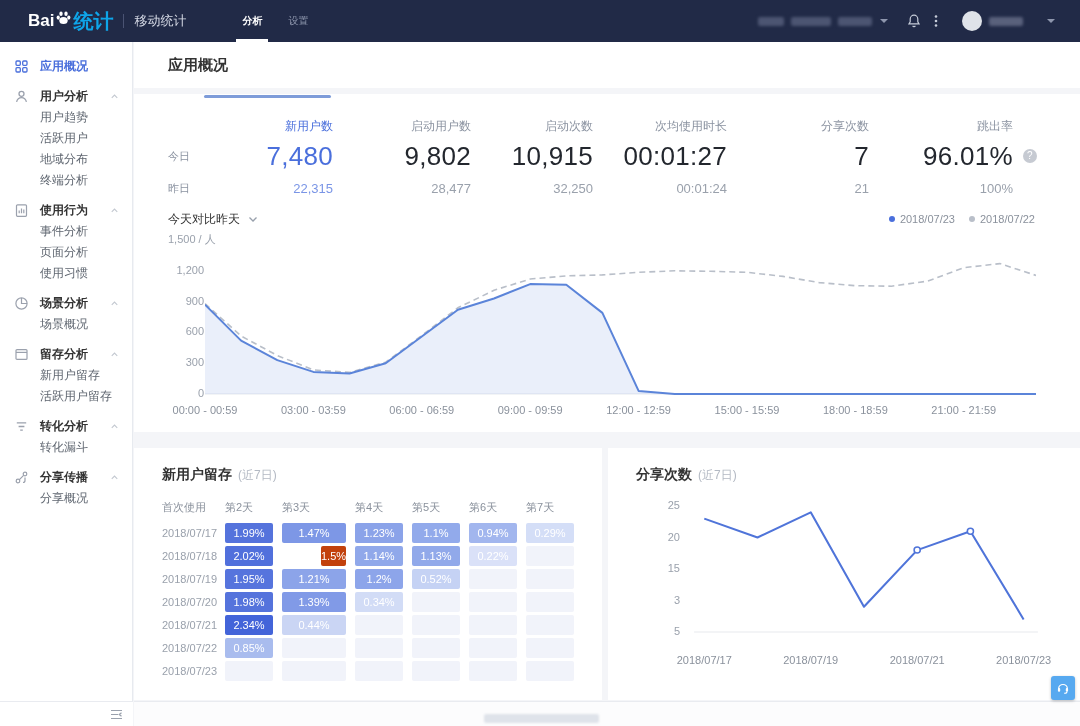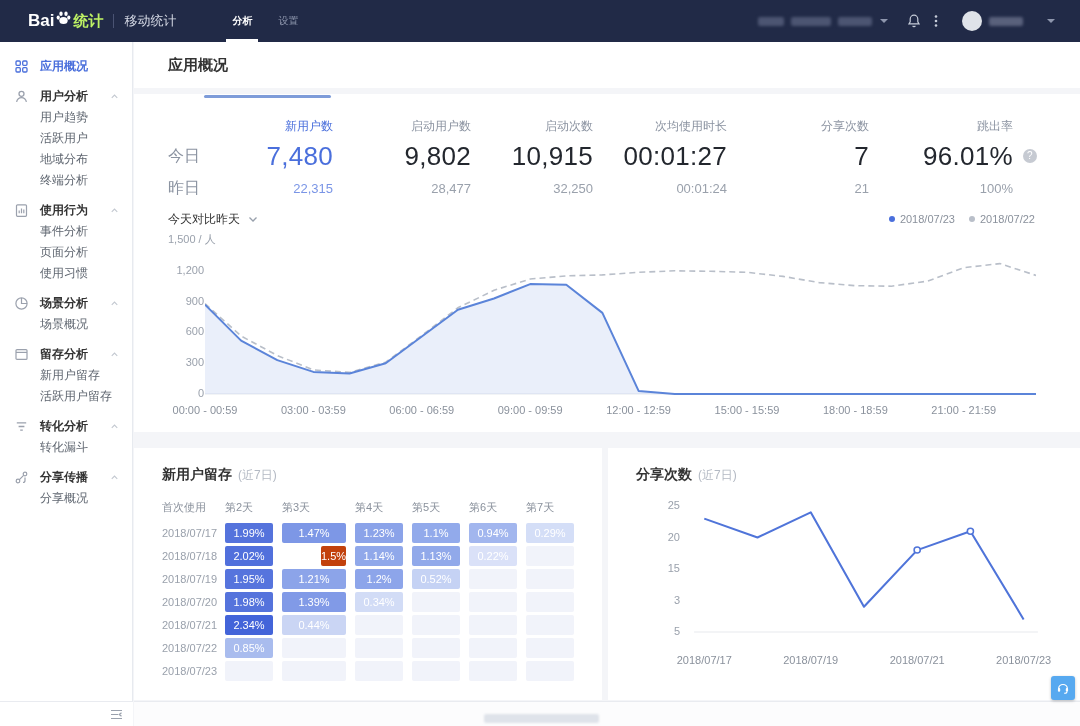--- a/index.html
+++ b/index.html
@@ -3,21 +3,21 @@
 <meta charset="utf-8">
 <style>
   html,body{margin:0;padding:0;background:#fff;}
   .app{position:relative;width:1080px;height:726px;overflow:hidden;background:#f4f5f8;
        font-family:"Liberation Sans","DejaVu Sans",sans-serif;-webkit-font-smoothing:antialiased;}
   
   .navbar{position:absolute;top:0;left:0;right:0;height:42px;background:#212a47;display:flex;align-items:center;z-index:6;}
   .brand{display:flex;align-items:center;padding-left:28px;}
   .brand-bai{color:#fff;font-size:17px;font-weight:700;}
   .paw-icon{display:flex;margin:0 1px 6px 1px;}
-  .brand-tj{color:#bef264;font-size:15px;font-weight:700;}
+  .brand-tj{color:#0ea5e9;font-size:20px;font-weight:700;}
   .brand-divider{width:1px;height:14px;background:#4a5373;margin:0 10px;}
   .brand-product{color:#d6dae6;font-size:13px;}
   #nav-tabs{display:flex;gap:26px;margin-left:56px;height:100%;}
   .tab{position:relative;display:flex;align-items:center;font-size:10px;color:#8e96ad;cursor:pointer;}
   .tab.active{color:#fff;font-weight:700;}
   .tab-underline{position:absolute;bottom:0;left:-6px;right:-6px;height:3px;background:#fff;}
   .nav-right{margin-left:auto;display:flex;align-items:center;gap:7px;padding-right:24px;}
   .redact{height:9px;border-radius:2px;background:#4c5572;filter:blur(1.5px);}
   .nav-ico{display:flex;align-items:center;}
   .avatar{width:20px;height:20px;border-radius:50%;background:#dfe3e9;filter:blur(.5px);}
@@ -36,21 +36,21 @@
   
   .main{position:absolute;top:42px;left:134px;right:0;bottom:0;}
   .page-head{height:46px;background:#fff;display:flex;align-items:center;padding-left:34px;}
   .page-head h1{margin:0;font-size:15px;font-weight:700;color:#333;}
   .card{background:#fff;}
   .card-main{position:absolute;top:52px;left:0;right:0;height:338px;}
   .scroll-indicator{position:absolute;top:1px;left:70px;width:127px;height:3px;background:#7e9cd9;border-radius:2px;}
   #metrics{display:grid;grid-template-columns:40px 125px 138px 122px 134px 142px 144px;grid-template-rows:20px 40px 24px;padding:22px 0 0 34px;align-items:center;}
   .m-lbl{font-size:12px;color:#8b93a1;text-align:right;cursor:pointer;white-space:nowrap;}
   .m-lbl.accent{color:#4a6fdc;}
-  .m-rowlbl{font-size:16px;color:#8b93a1;}
+  .m-rowlbl{font-size:11px;color:#8b93a1;}
   .m-val{font-size:26px;color:#23272e;text-align:right;position:relative;letter-spacing:.3px;}
   .m-val.accent{color:#4a6fdc;}
   .m-help{position:absolute;right:-24px;top:50%;margin-top:-7px;width:14px;height:14px;border-radius:50%;background:#c6cad2;color:#fff;font-size:10px;line-height:14px;text-align:center;cursor:pointer;}
   .m-sub{font-size:13px;color:#9aa1ac;text-align:right;}
   .m-sub.accent{color:#7a95e6;}
   .compare-row{display:flex;align-items:center;margin-top:8px;padding:0 45px 0 34px;height:22px;}
   .dropdown{display:flex;align-items:center;gap:8px;font-size:12px;color:#333;cursor:pointer;}
   .legend{margin-left:auto;display:flex;gap:14px;align-items:center;}
   .legend-item{display:flex;align-items:center;gap:5px;cursor:pointer;}
   .legend-dot{width:6px;height:6px;border-radius:50%;}

